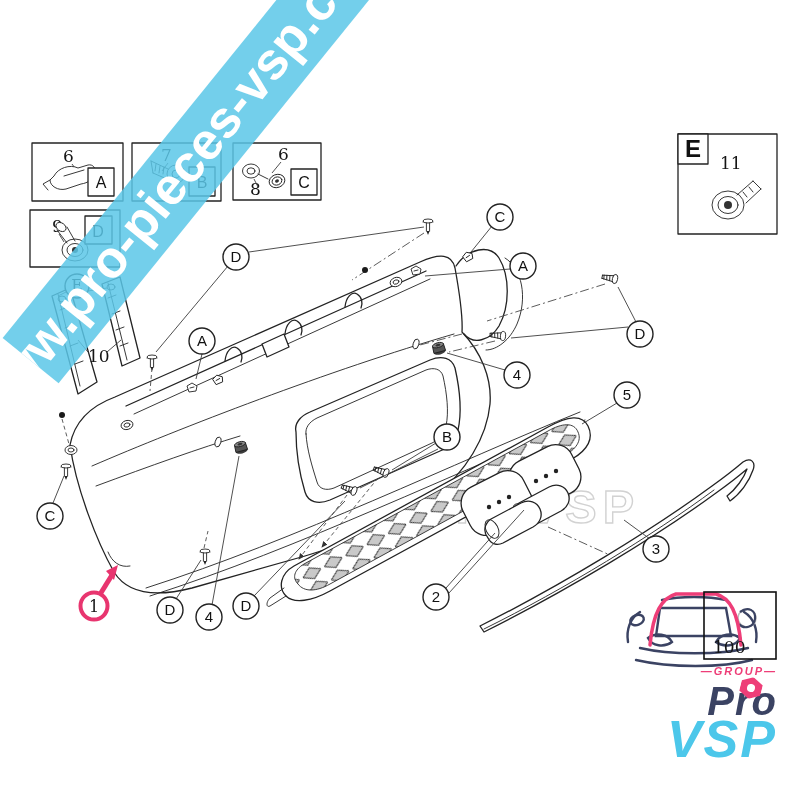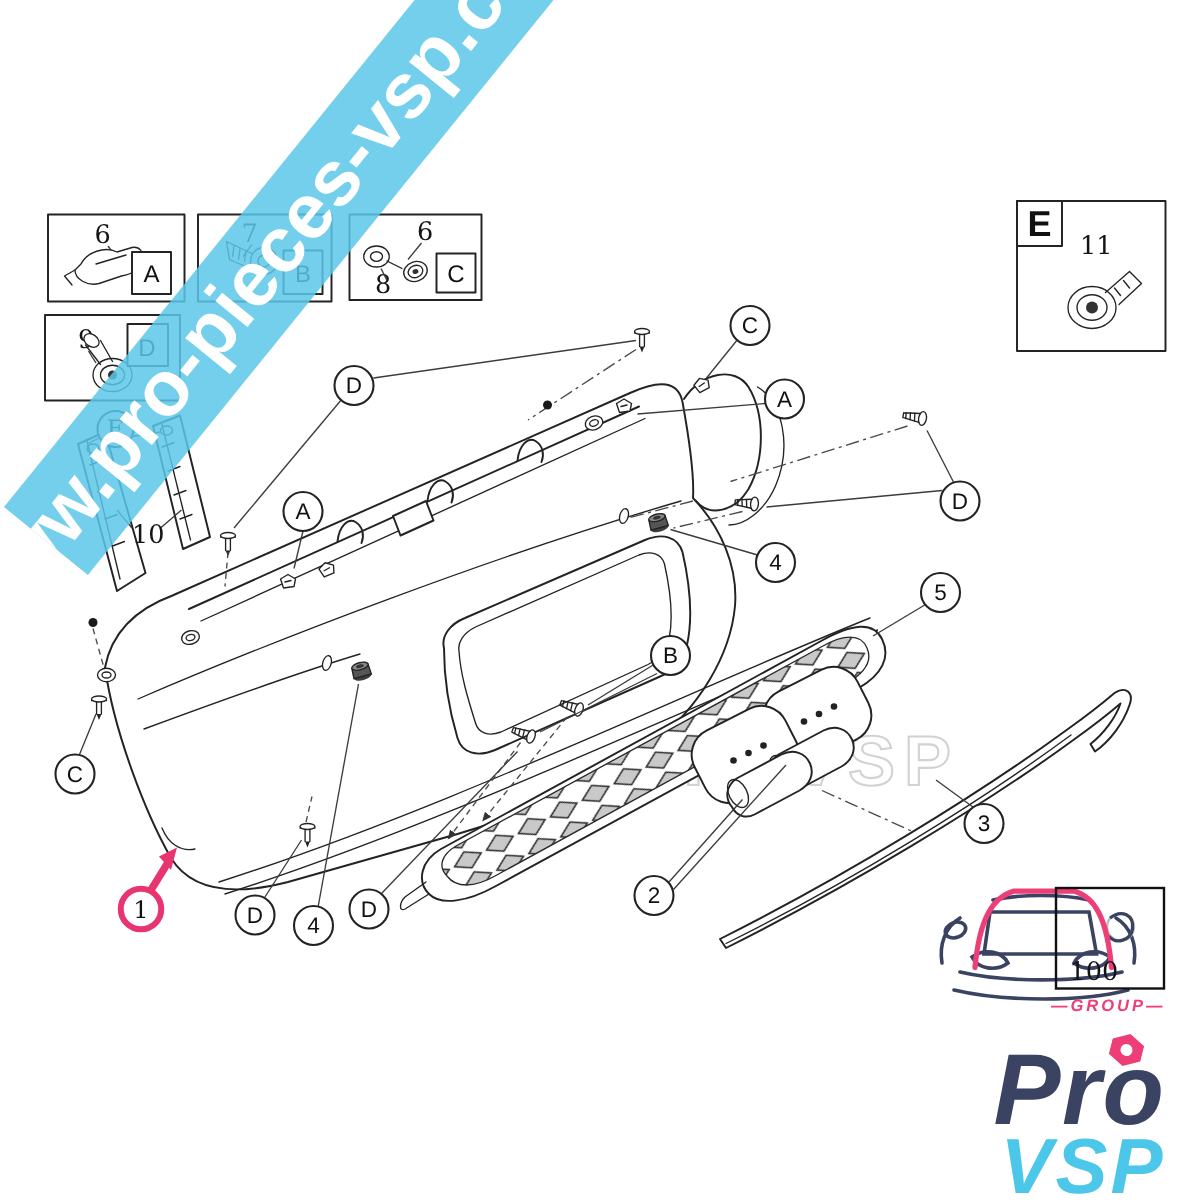--- a/index.html
+++ b/index.html
@@ -28,21 +28,21 @@
     transform:rotate(-51deg);transform-origin:center;overflow:hidden;
     background:rgba(90,199,231,0.85);z-index:5;}
   .banner-text{position:absolute;left:-75px;top:50%;transform:translateY(-54%);
     white-space:nowrap;color:#ffffff;font-weight:bold;font-size:52px;
     letter-spacing:0px;font-family:"Liberation Sans",sans-serif;}
 
   
   .logo{position:absolute;left:612px;top:666px;width:165px;text-align:right;z-index:6;
     font-style:italic;line-height:1;}
   .logo .group{color:#ee3e78;font-size:11px;font-weight:bold;letter-spacing:2px;}
-  .logo .pro{position:relative;color:#3b4363;font-size:67px;font-weight:800;margin-top:16px;letter-spacing:1px;}
+  .logo .pro{position:relative;color:#3b4363;font-size:40px;font-weight:800;margin-top:4px;letter-spacing:1px;}
   .logo .vsp{color:#4cc7ea;font-size:52px;font-weight:800;margin-top:-8px;letter-spacing:2px;}
   .hex{position:absolute;right:14px;top:-4px;width:24px;height:22px;background:#ee3e78;
     clip-path:polygon(50% 0,95% 26%,95% 74%,50% 100%,5% 74%,5% 26%);transform:rotate(14deg);}
   .hexhole{position:absolute;left:8px;top:7px;width:8px;height:8px;border-radius:50%;background:#fff;}
 </style>
 </head>
 <body>
 
 <div class="stage">
 

